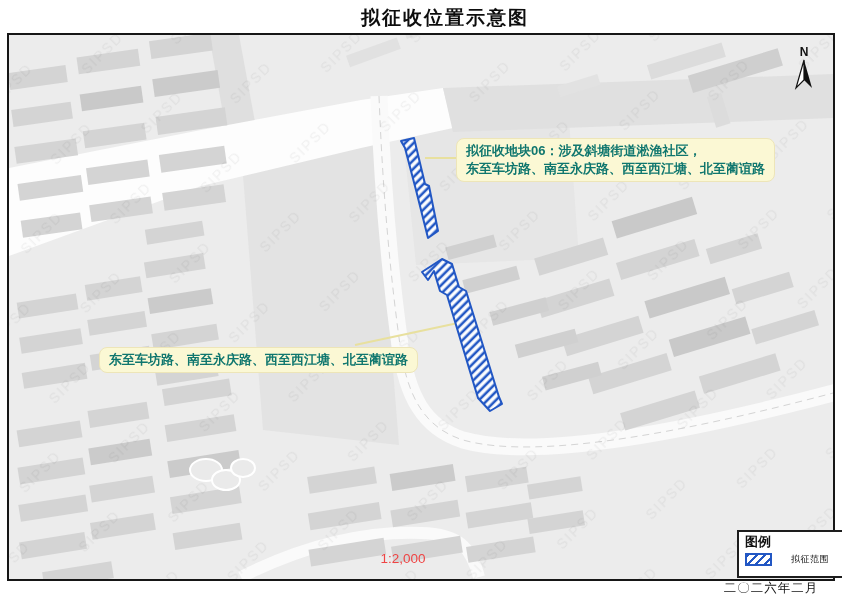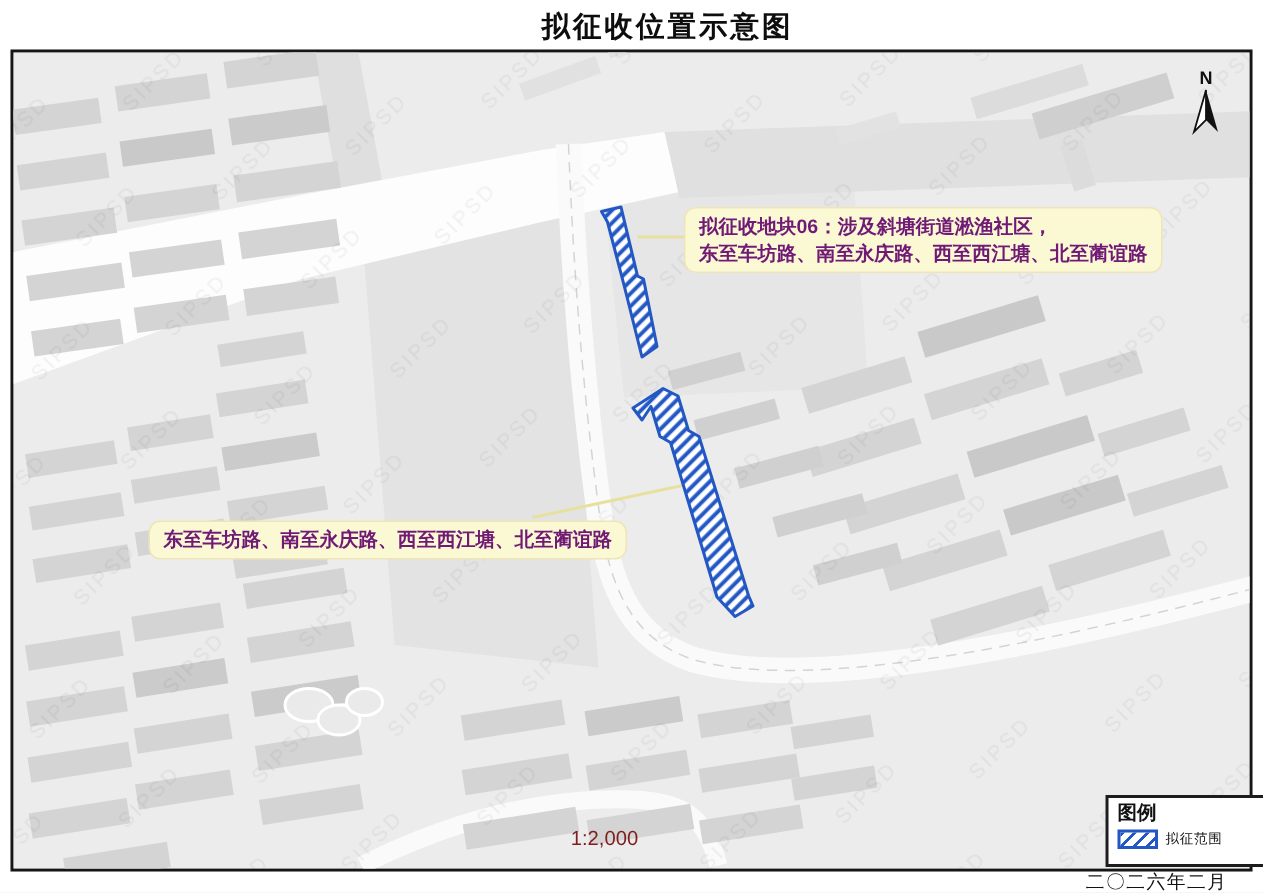--- a/index.html
+++ b/index.html
@@ -12,34 +12,34 @@
     font-size:19px;font-weight:bold;letter-spacing:2px;color:#0d0d0d;padding-left:48px;
   }
   .map-frame{
     position:absolute;left:7px;top:33px;width:824px;height:544px;
     border:2px solid #161616;background:#ececec;box-sizing:content-box;
   }
   .map-frame svg{display:block;width:824px;height:544px;}
   .callout{
     position:absolute;background:#fbf8d4;border:1px solid #ede5b8;border-radius:8px;
     padding:3px 9px;font-size:13px;font-weight:bold;line-height:18px;
-    white-space:nowrap;color:#701a75;z-index:5;
+    white-space:nowrap;color:#0f766e;z-index:5;
   }
   .callout-06{left:456px;top:138px;}
   .callout-07{left:99px;top:347px;}
   .scale-label{
     position:absolute;left:340px;top:551px;width:126px;text-align:center;
-    font-size:13.5px;color:#7f1d1d;z-index:6;
+    font-size:13.5px;color:#ef4444;z-index:6;
   }
   .legend-box{
     position:absolute;left:737px;top:530px;width:112px;height:48px;box-sizing:border-box;
     background:#ffffff;border:2px solid #1d1d1d;padding:2px 6px;z-index:6;
   }
   .legend-title{font-size:13px;font-weight:bold;line-height:16px;}
-  .legend-row{display:flex;align-items:center;gap:5px;margin-top:3px;}
+  .legend-row{display:flex;align-items:center;gap:19px;margin-top:3px;}
   .legend-swatch{
     width:27px;height:13px;box-sizing:border-box;border:2px solid #2257c4;
     background:repeating-linear-gradient(135deg,#2257c4 0 2px,#ffffff 2px 6px);
     flex:0 0 auto;
   }
   .legend-item-label{font-size:9px;letter-spacing:0.5px;}
   .date-label{
     position:absolute;left:706px;top:580px;width:130px;text-align:center;
     font-size:12.5px;letter-spacing:1px;font-family:"Liberation Serif", serif;z-index:6;
   }

